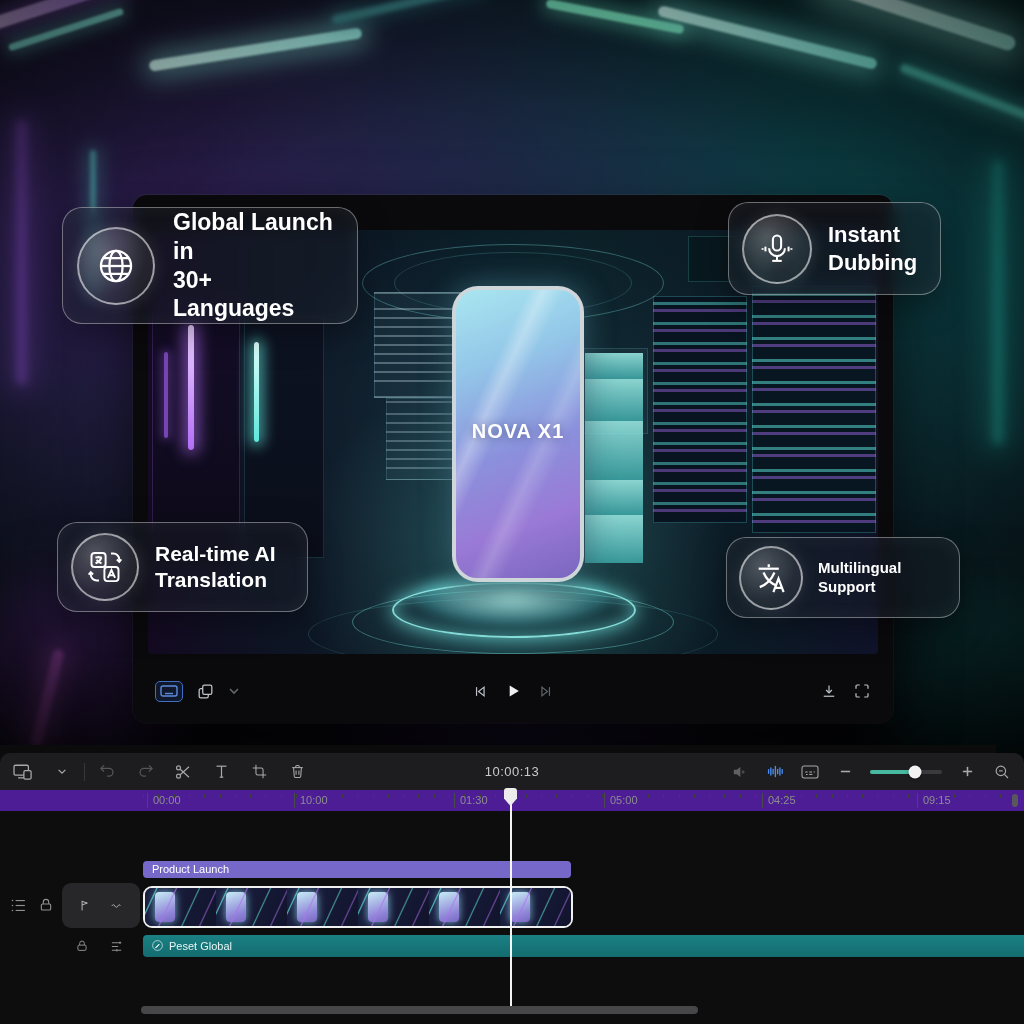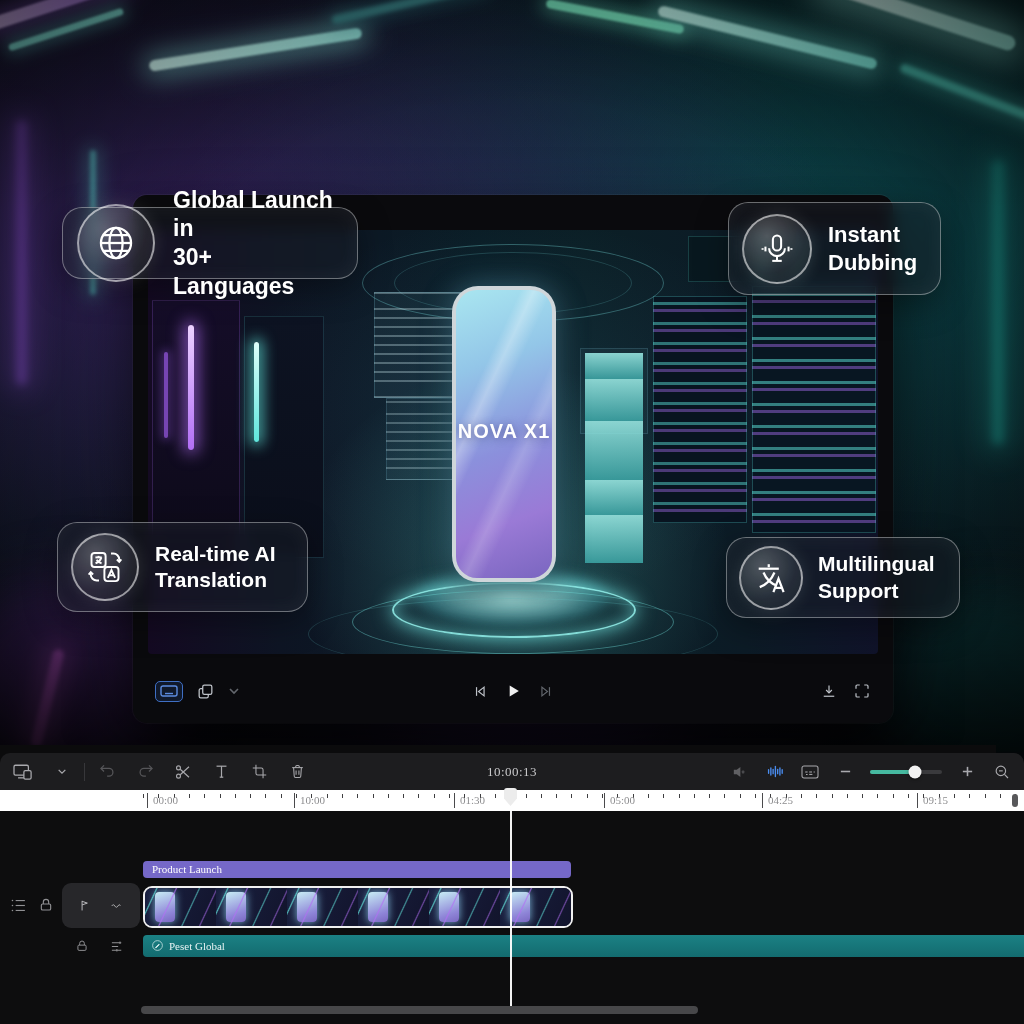--- a/index.html
+++ b/index.html
@@ -65,21 +65,21 @@
   .panelL2{left:238px;top:168px;width:60px;height:66px;background:rgba(140,220,240,.05);border:1px solid rgba(140,220,240,.16);
     background-image:repeating-linear-gradient(180deg, transparent 0 7px, rgba(220,250,255,.26) 7px 9px);background-origin:content-box;padding:7px;}
   .holo-bars{left:432px;top:118px;width:58px;height:76px;display:flex;align-items:flex-end;gap:4px;border:1px solid rgba(140,220,240,.16);padding:4px;background:rgba(140,220,240,.05);}
   .holo-bars b{flex:1;background:linear-gradient(180deg,#9ff0ea,#3da8a8);opacity:.85;display:block;}
   .holo-bars b:nth-child(1){height:34%;} .holo-bars b:nth-child(2){height:55%;} .holo-bars b:nth-child(3){height:78%;} .holo-bars b:nth-child(4){height:46%;} .holo-bars b:nth-child(5){height:64%;}
   .pedestal-col{left:330px;top:300px;width:68px;height:58px;background:linear-gradient(180deg, rgba(150,235,238,.30), rgba(60,140,160,.10));filter:blur(1px);}
   .pedestal-glow{left:264px;top:338px;width:200px;height:58px;border-radius:50%;background:radial-gradient(ellipse, rgba(190,255,250,.95), rgba(90,200,210,.3) 60%, transparent 76%);filter:blur(5px);}
   .ring1{left:244px;top:352px;width:240px;height:52px;border:2px solid rgba(150,248,242,.85);border-radius:50%;box-shadow:0 0 20px rgba(120,240,235,.8), inset 0 0 16px rgba(120,240,235,.5);}
   .ring2{left:204px;top:360px;width:320px;height:62px;border:1px solid rgba(120,235,230,.4);border-radius:50%;}
   .ring3{left:160px;top:368px;width:408px;height:70px;border:1px solid rgba(110,220,220,.18);border-radius:50%;}
-  .phone{position:absolute;left:304px;top:56px;width:104px;height:296px;border-radius:26px;background:#cfd6da;padding:4px;box-sizing:border-box;
+  .phone{position:absolute;left:304px;top:56px;width:132px;height:296px;border-radius:26px;background:#cfd6da;padding:4px;box-sizing:border-box;
     box-shadow:0 0 30px rgba(130,220,255,.35),0 12px 30px rgba(0,0,0,.5);}
   .phone-screen{position:relative;width:100%;height:100%;border-radius:21px;overflow:hidden;
     background:linear-gradient(160deg,#a9e6f0 0%,#93c6e8 26%,#8b90dc 55%,#9a7ad6 78%,#7a66c0 100%);}
   .phone-screen::before{content:"";position:absolute;inset:0;
     background:linear-gradient(115deg, transparent 28%, rgba(255,255,255,.32) 34%, transparent 42%, transparent 56%, rgba(255,255,255,.18) 62%, transparent 70%);}
   .phone-label{position:absolute;left:0;right:0;top:45%;text-align:center;color:#fff;font-weight:bold;font-size:20px;letter-spacing:1px;text-shadow:0 1px 8px rgba(40,40,90,.5);}
 
   
   .player-controls{position:absolute;left:0;right:0;bottom:0;height:64px;display:flex;align-items:center;padding:0 22px;box-sizing:border-box;color:#bfc3c9;}
   .pc-left{display:flex;align-items:center;gap:13px;}
@@ -91,42 +91,42 @@
 
   
   .badge{position:absolute;z-index:3;display:flex;align-items:center;background:rgba(26,30,40,.42);border:1px solid rgba(255,255,255,.38);border-radius:20px;
     backdrop-filter:blur(8px);-webkit-backdrop-filter:blur(8px);
     box-shadow:0 10px 32px rgba(0,0,0,.35), inset 0 0 22px rgba(255,255,255,.05);box-sizing:border-box;}
   .badge-icon{flex:none;border-radius:50%;border:2px solid rgba(255,255,255,.55);display:flex;align-items:center;justify-content:center;color:#fff;
     background:radial-gradient(circle at 35% 30%, rgba(255,255,255,.26), rgba(255,255,255,.08) 60%, rgba(255,255,255,.03));
     box-shadow:0 0 18px rgba(255,255,255,.12);}
   .badge-text{color:#fff;font-weight:bold;line-height:1.24;}
   .badge-text span{display:block;}
-  .b1{left:62px;top:207px;width:296px;height:72px;padding:0 18px 0 14px;gap:18px;}
+  .b1{left:62px;top:207px;width:296px;height:117px;padding:0 18px 0 14px;gap:18px;}
   .b1 .badge-icon{width:74px;height:74px;} .b1 .badge-text{font-size:23px;}
   .b2{left:728px;top:202px;width:213px;height:93px;padding:0 14px 0 13px;gap:16px;}
   .b2 .badge-icon{width:66px;height:66px;} .b2 .badge-text{font-size:22px;}
   .b3{left:57px;top:522px;width:251px;height:90px;padding:0 14px 0 13px;gap:16px;}
   .b3 .badge-icon{width:64px;height:64px;} .b3 .badge-text{font-size:21px;}
   .b4{left:726px;top:537px;width:234px;height:81px;padding:0 12px 0 12px;gap:15px;}
-  .b4 .badge-icon{width:60px;height:60px;} .b4 .badge-text{font-size:21px;}
+  .b4 .badge-icon{width:60px;height:60px;} .b4 .badge-text{font-size:15px;}
 
   
-  .editor{position:absolute;left:0;top:745px;width:996px;height:279px;background:#0b0b0c;z-index:4;font-family:Liberation Serif, serif;}
+  .editor{position:absolute;left:0;top:745px;width:996px;height:279px;background:#0b0b0c;z-index:4;}
   .toolbar{position:absolute;left:0;top:8px;width:1024px;height:37px;background:#1d1d1f;border-radius:10px 10px 0 0;display:flex;align-items:center;padding:0 12px;box-sizing:border-box;color:#a9a9ad;}
   .tb-group{display:flex;align-items:center;gap:18px;}
   .tb-btn{display:flex;align-items:center;justify-content:center;min-width:20px;cursor:pointer;color:#a9a9ad;background:none;border:none;padding:0;}
   .tb-btn.dim{color:#565659;}
   .tb-divider{width:1px;height:18px;background:#37373a;margin:0 12px;}
   .timecode{position:absolute;left:50%;transform:translateX(-50%);color:#c9c9cb;font-size:13px;letter-spacing:.5px;}
   .tb-right{position:absolute;right:12px;display:flex;align-items:center;gap:15px;}
   .zoom-slider{position:relative;width:72px;height:4px;background:#3a3a3d;border-radius:2px;}
   .zoom-fill{position:absolute;left:0;top:0;height:4px;border-radius:2px;background:var(--slider-teal,#46b9a0);}
   .zoom-knob{position:absolute;top:50%;transform:translate(-50%,-50%);width:13px;height:13px;border-radius:50%;background:#f2f2f2;box-shadow:0 1px 3px rgba(0,0,0,.5);}
-  .ruler{position:absolute;left:0;top:45px;width:1024px;height:21px;background:#ffffff;border-bottom:1px solid #1c1c1e;}
+  .ruler{position:absolute;left:0;top:45px;width:1024px;height:21px;background:#4c1d95;border-bottom:1px solid #1c1c1e;}
   .ruler::before{content:"";position:absolute;left:143px;right:4px;top:4px;height:4px;
     background:repeating-linear-gradient(90deg,#3e3e40 0 1px,transparent 1px 15.3px);}
   .rlabel{position:absolute;top:3px;height:15px;line-height:15px;color:#8d8d8f;font-size:11px;padding-left:5px;border-left:1px solid #4a4a4c;}
   .ruler-end{position:absolute;left:1012px;top:4px;width:6px;height:13px;border-radius:3px;background:#58585a;}
   .tracks{position:absolute;left:0;top:66px;width:1024px;height:213px;background:#0d0d0e;overflow:hidden;}
   .track-text{position:absolute;left:143px;top:50px;width:428px;height:17px;background:var(--track-purple,#7568c8);border-radius:4px;color:#fff;font-size:11px;line-height:17px;padding-left:9px;box-sizing:border-box;white-space:nowrap;overflow:hidden;}
   .clip{position:absolute;left:143px;top:75px;width:430px;height:42px;border:2px solid #f0f0f0;border-radius:9px;overflow:hidden;display:flex;background:#10142a;box-sizing:border-box;}
   .thumb{flex:1;position:relative;background:linear-gradient(115deg,#1a2040 0%,#12142c 100%);}
   .thumb::before{content:"";position:absolute;left:10px;top:4px;width:20px;height:30px;border-radius:4px;
     background:linear-gradient(160deg,#c7ecf4,#8f86d8 70%,#7a68c2);box-shadow:0 0 8px rgba(150,220,255,.8);}

